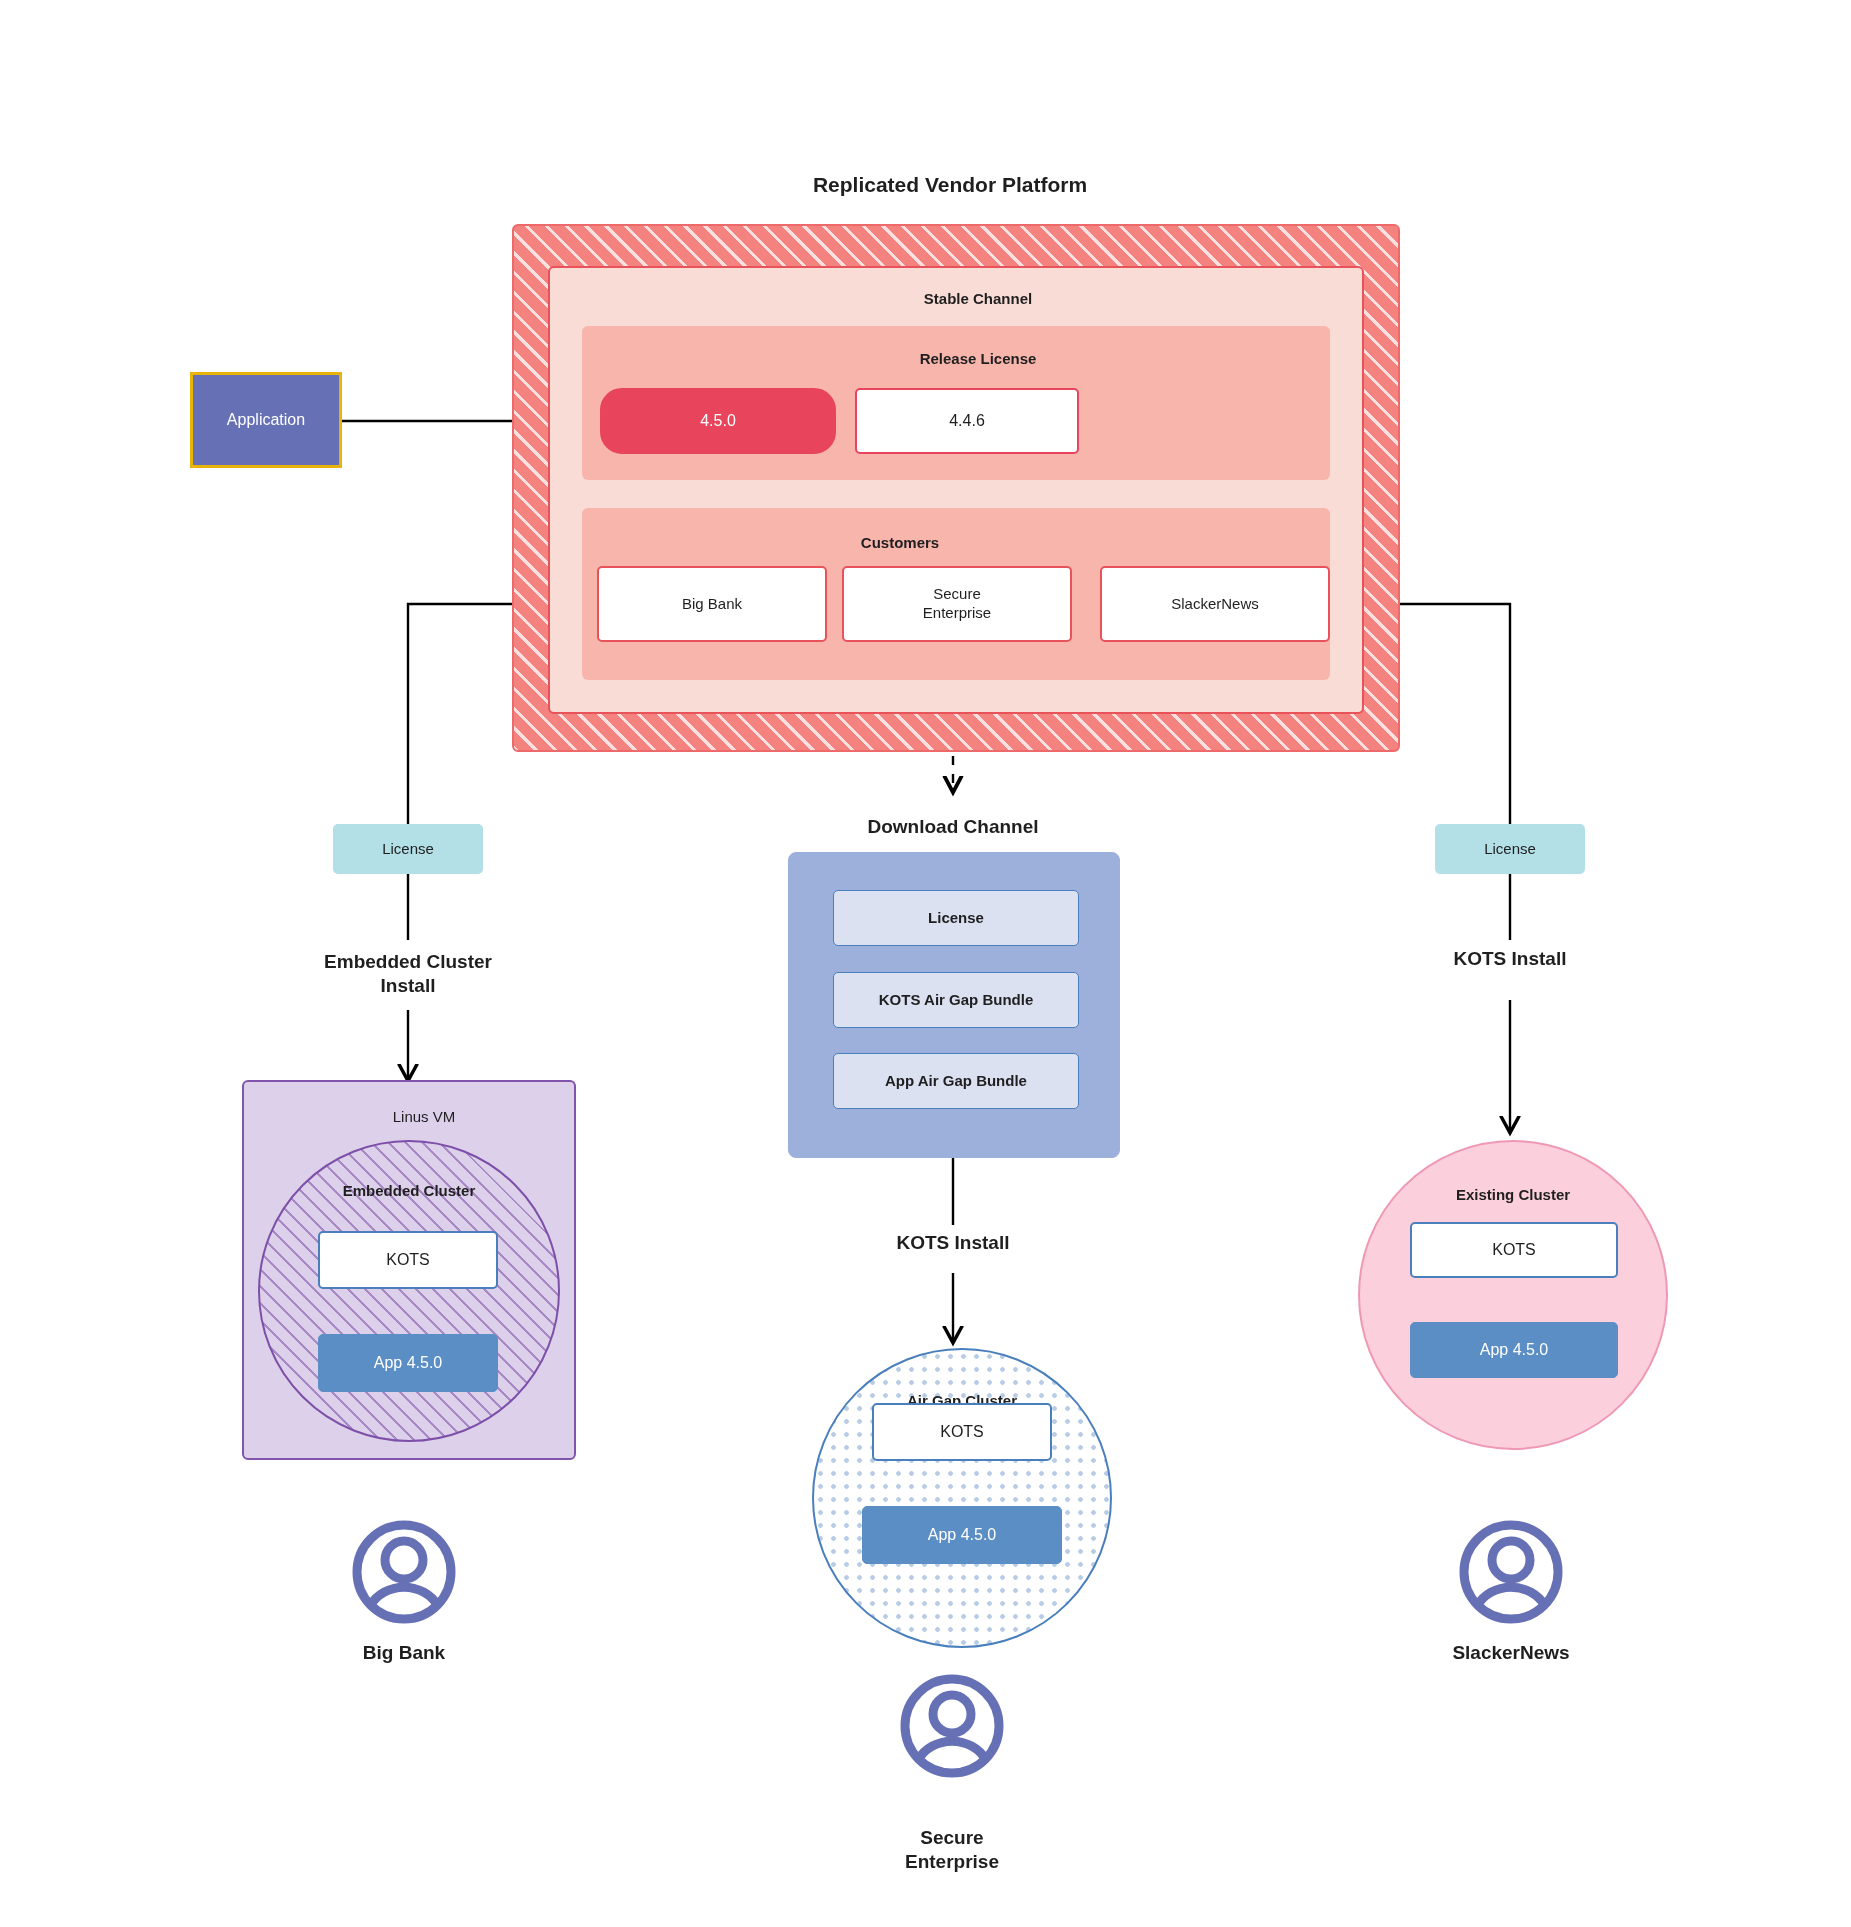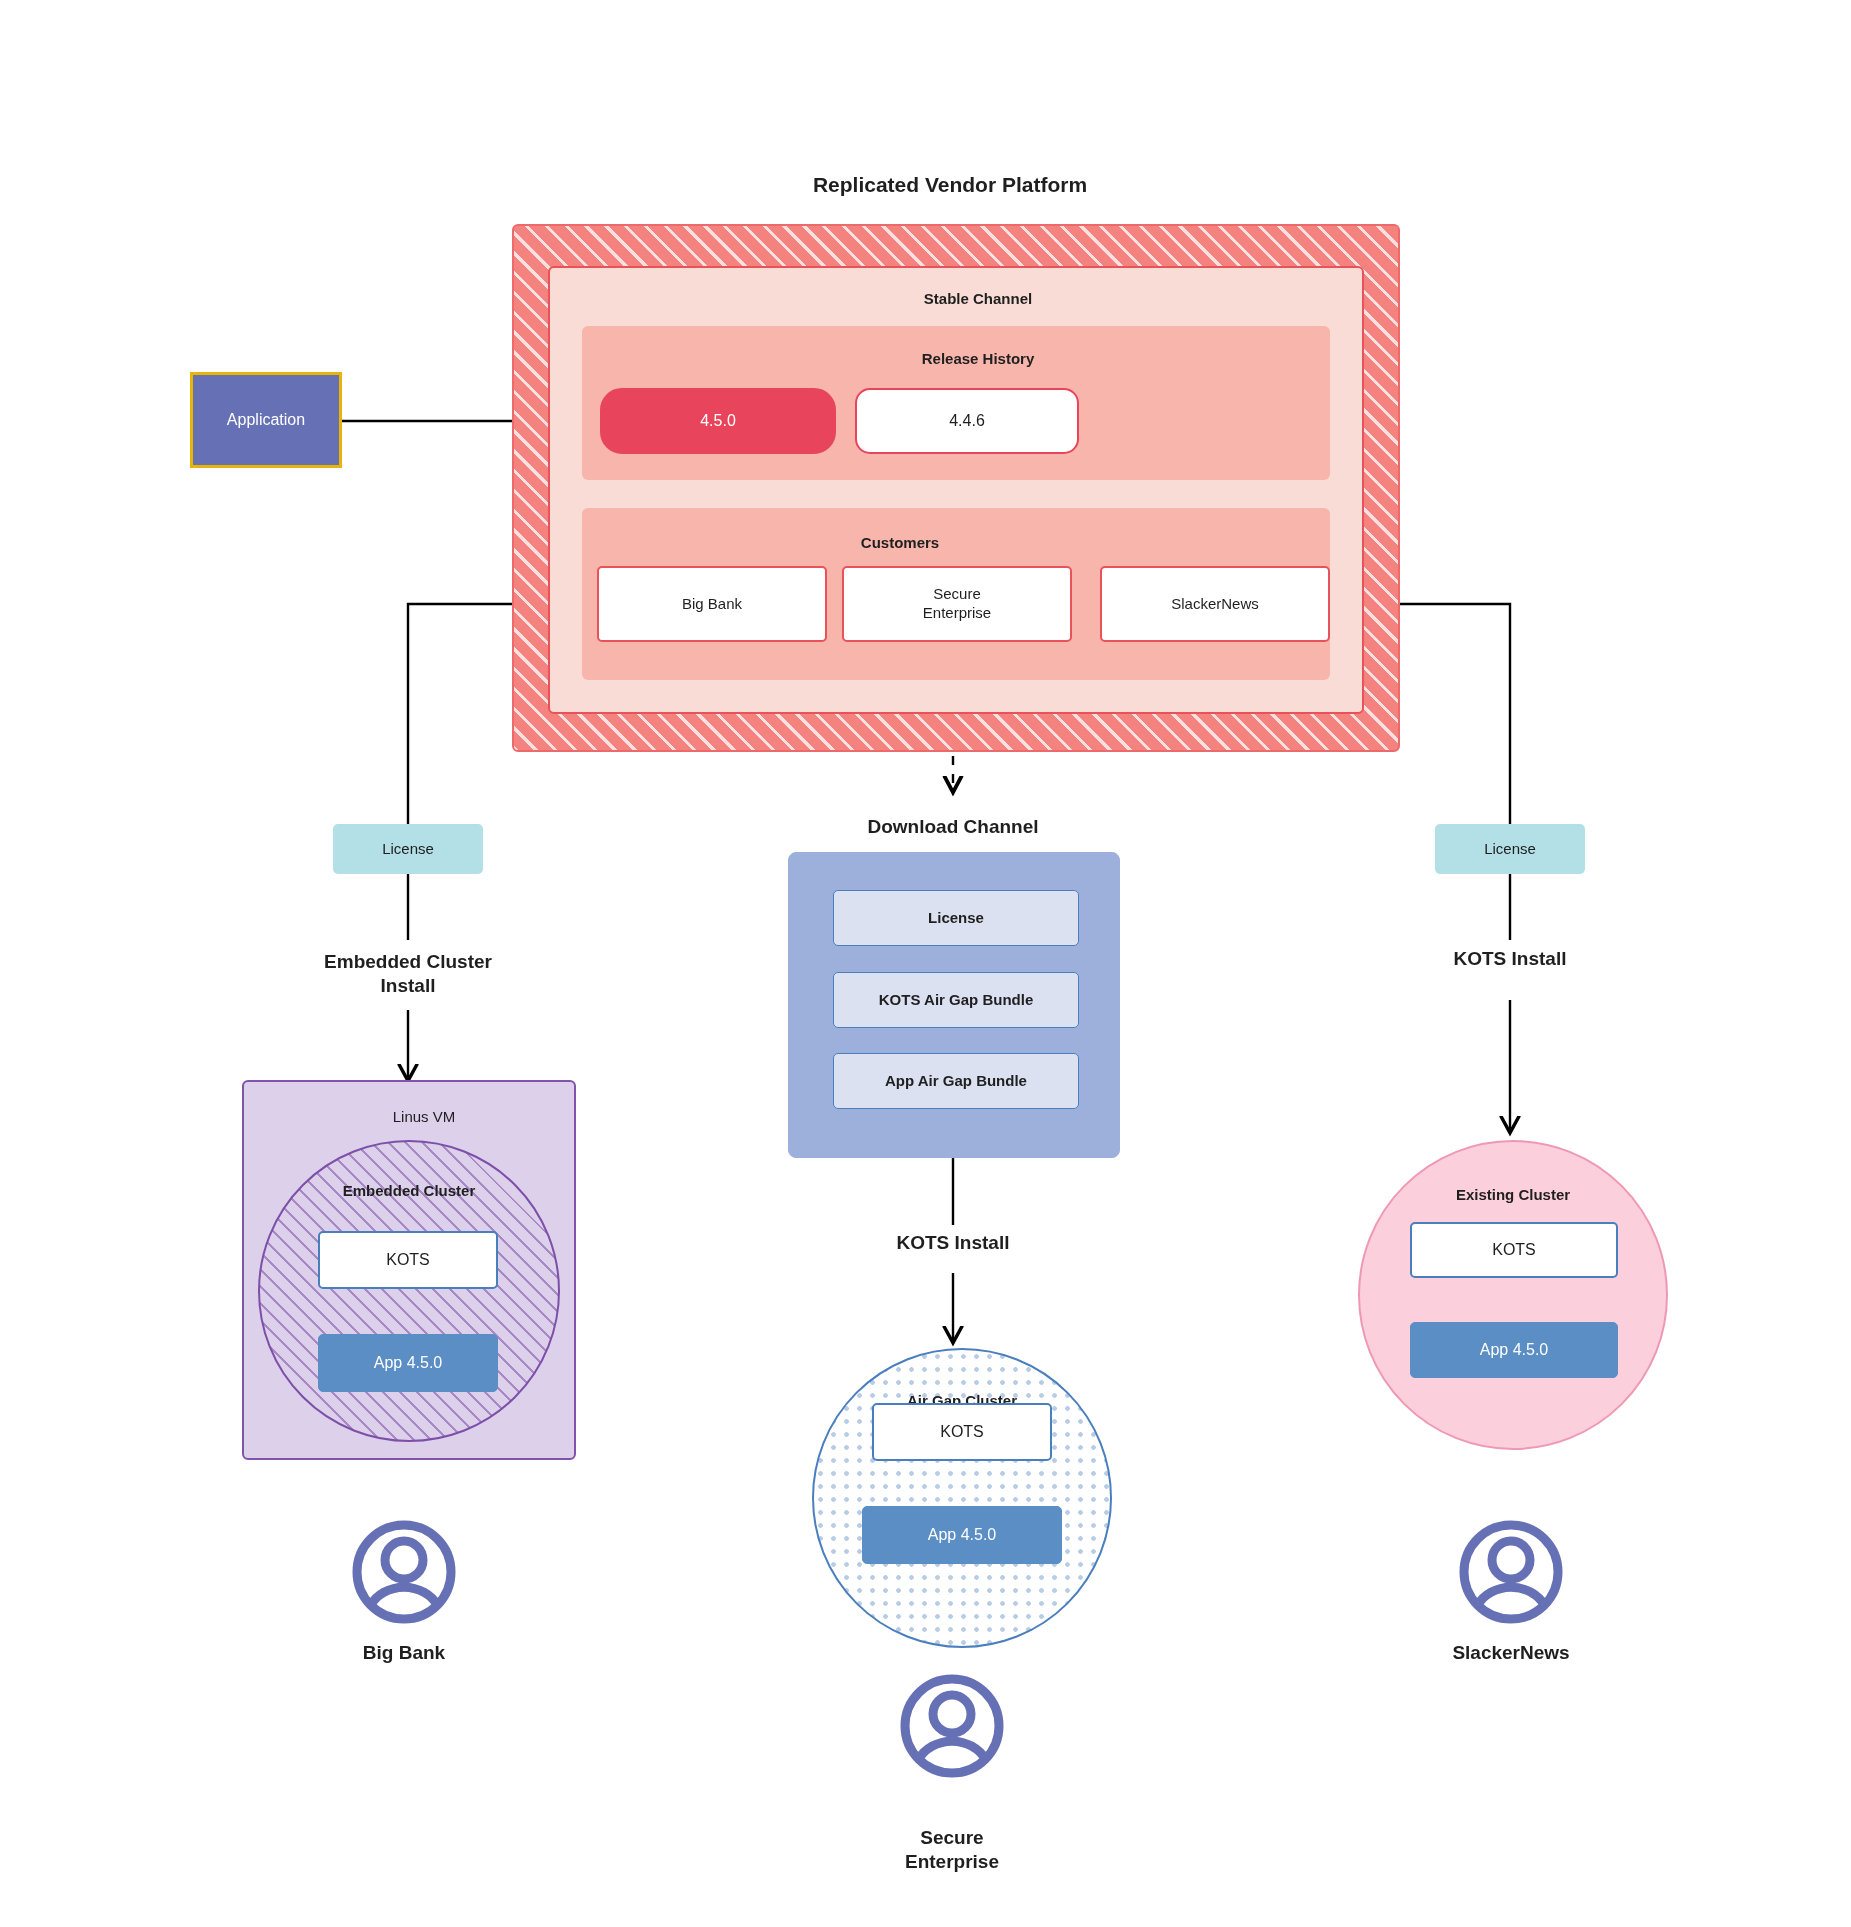--- a/index.html
+++ b/index.html
@@ -67,21 +67,21 @@
   .release-current {
     background: #e8455c;
     border: 2px solid #e8455c;
     border-radius: 5px;
     color: #ffffff;
     font-size: 16px;
   }
   .release-old {
     background: #ffffff;
     border: 2px solid #e8455c;
-    border-radius: 15px;
+    border-radius: 5px;
     color: #1f1f1f;
     font-size: 16px;
   }
   .customer-box {
     background: #ffffff;
     border: 2px solid #e8535a;
     border-radius: 5px;
     color: #1f1f1f;
     font-size: 15px;
   }
@@ -236,21 +236,21 @@
   </svg>
 
   <div class="abs lbl diagram-title" style="left:700px;top:170px;width:500px;height:30px;">Replicated Vendor Platform</div>
 
   <div class="abs platform-outer" style="left:512px;top:224px;width:888px;height:528px;"></div>
 
   <div class="abs channel-box" style="left:548px;top:266px;width:816px;height:448px;"></div>
   <div class="abs lbl band-title" style="left:548px;top:288px;width:816px;height:22px;">Stable Channel</div>
 
   <div class="abs inner-band" style="left:582px;top:326px;width:748px;height:154px;"></div>
-  <div class="abs lbl band-title" style="left:582px;top:348px;width:748px;height:22px;">Release History</div>
+  <div class="abs lbl band-title" style="left:582px;top:348px;width:748px;height:22px;">Release License</div>
 
   <div class="abs lbl release-current" style="left:600px;top:388px;width:236px;height:66px;border-radius:22px;">4.5.0</div>
   <div class="abs lbl release-old" style="left:855px;top:388px;width:224px;height:66px;">4.4.6</div>
 
   <div class="abs inner-band" style="left:582px;top:508px;width:748px;height:172px;"></div>
   <div class="abs lbl band-title" style="left:574px;top:532px;width:608px;height:22px;">Customers</div>
 
   <div class="abs lbl customer-box" style="left:597px;top:566px;width:230px;height:76px;">Big Bank</div>
   <div class="abs lbl customer-box" style="left:842px;top:566px;width:230px;height:76px;">Secure
 Enterprise</div>

